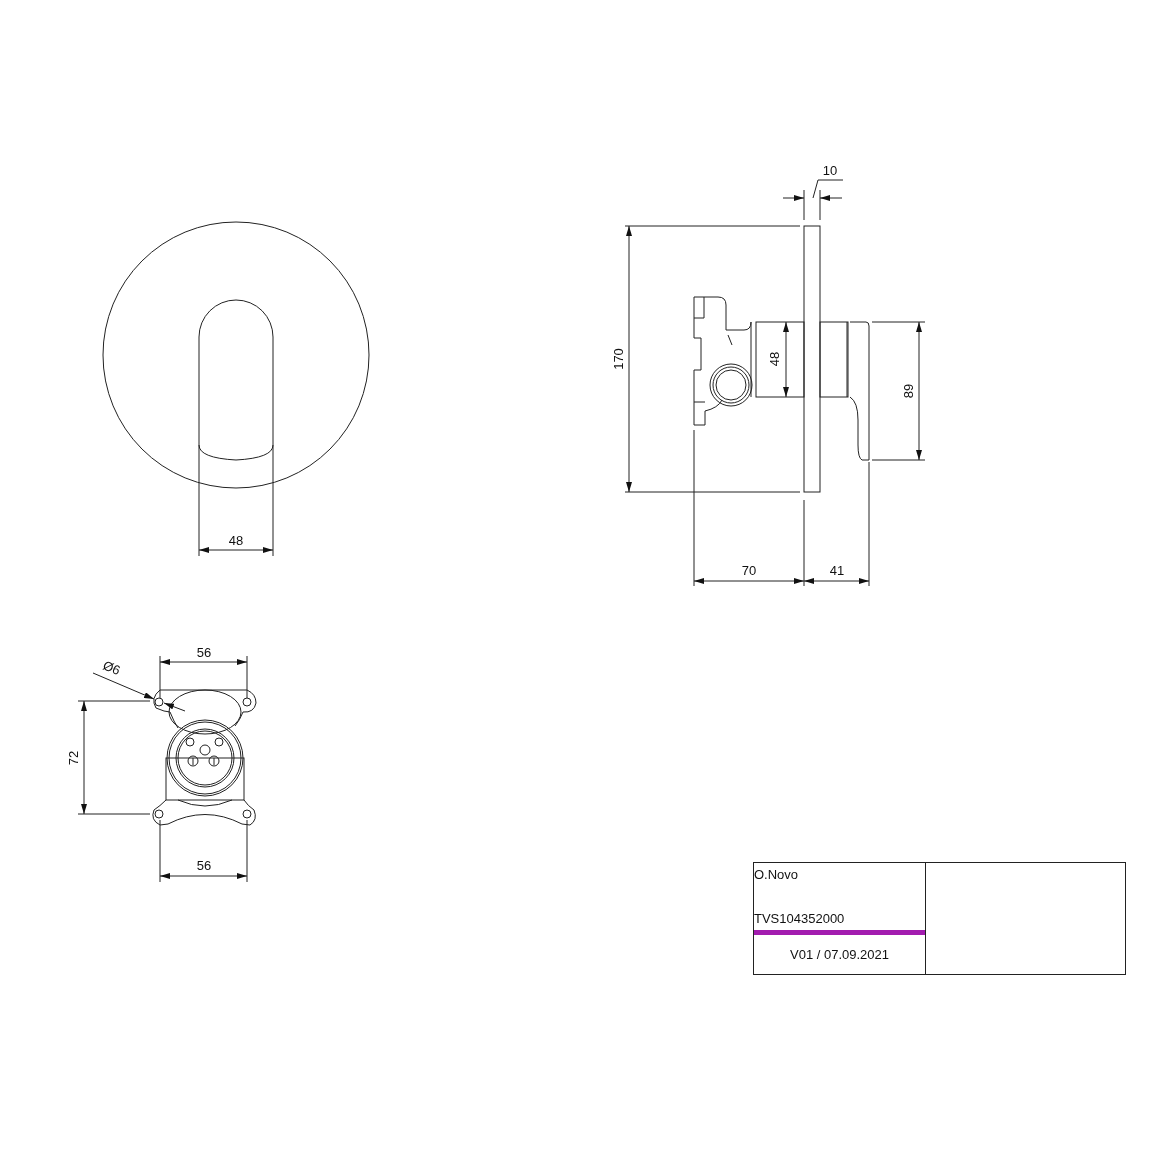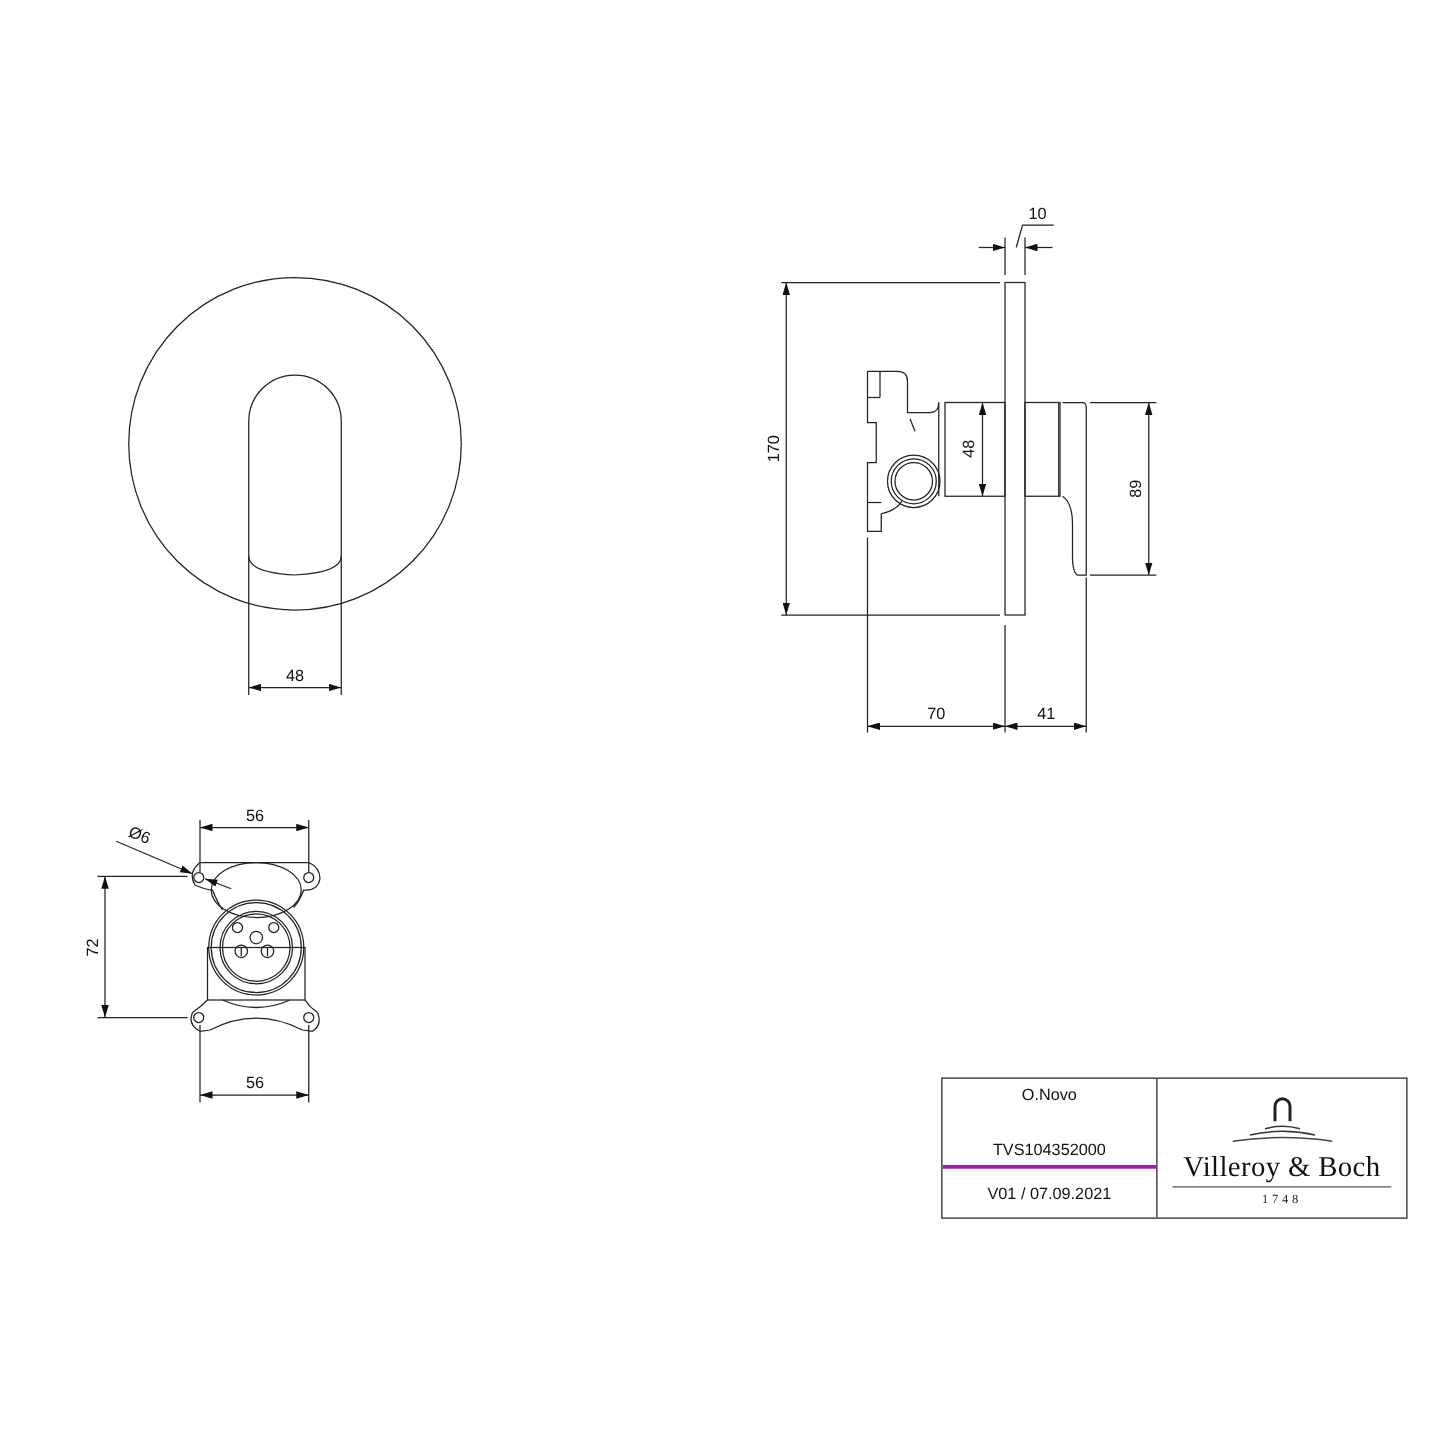--- a/index.html
+++ b/index.html
@@ -1,21 +1,21 @@
 <!DOCTYPE html>
 <html><head>
   <meta charset="utf-8">
   <style>
     html, body { margin: 0; padding: 0; background: #ffffff; }
     body { width: 1161px; height: 1161px; position: relative; overflow: hidden; font-family: "Liberation Sans", sans-serif; }
     svg.drawing { position: absolute; left: 0; top: 0; }
     .dim { font-family: "Liberation Sans", sans-serif; font-size: 13px; fill: #111; }
     .tb { position: absolute; left: 753px; top: 862px; width: 373px; height: 113px; border: 1px solid #222; box-sizing: border-box; background: #fff; }
     .tb-left { position: absolute; left: 0; top: 0; width: 172px; height: 100%; border-right: 1px solid #222; box-sizing: border-box; }
-    .tb-top { position: absolute; left: 0; top: 0; width: 100%; height: 72px; border-bottom: 3px solid #a21caf; box-sizing: border-box; display: flex; flex-direction: column; justify-content: center; align-items: center; gap: 28px; }
+    .tb-top { position: absolute; left: 0; top: 0; width: 100%; height: 72px; border-bottom: 5px solid #a21caf; box-sizing: border-box; display: flex; flex-direction: column; justify-content: center; align-items: flex-start; gap: 28px; }
     .tb-bottom { position: absolute; left: 0; top: 72px; width: 100%; height: 39px; display: flex; justify-content: center; align-items: center; text-align: right; }
     .tb-text { font-family: "Liberation Sans", sans-serif; font-size: 13px; color: #111; line-height: 16px; }
     .tb-right { position: absolute; left: 172px; top: 0; width: 199px; height: 100%; }
     .brand { position: absolute; left: 0; width: 100%; top: 58px; text-align: center; font-family: "Liberation Serif", serif; font-size: 23px; color: #111; letter-spacing: 0.3px; }
     .brand-line { position: absolute; left: 12px; right: 12px; top: 86px; height: 1px; background: #555; }
     .year { position: absolute; left: 0; width: 100%; top: 91px; text-align: center; font-family: "Liberation Serif", serif; font-size: 10px; letter-spacing: 3px; color: #222; }
   </style>
 </head>
 <body>
 
@@ -135,24 +135,13 @@
 <div class="tb">
   <div class="tb-left">
     <div class="tb-top">
       <span class="tb-text">O.Novo</span>
       <span class="tb-text">TVS104352000</span>
     </div>
     <div class="tb-bottom">
       <span class="tb-text">V01 / 07.09.2021</span>
     </div>
   </div>
-  <div class="tb-right">
-    <svg style="position:absolute;left:60px;top:12px;" width="80" height="40" viewBox="0 0 80 40">
-      <path d="M34,22 L34,10 A6,6 0 0 1 46,10 L46,22" stroke="#222" stroke-width="2.4" fill="none"></path>
-      <path d="M26,28 Q40,24 54,28" stroke="#333" stroke-width="1.2" fill="none"></path>
-      <path d="M14,33 Q40,27 66,33" stroke="#333" stroke-width="1.2" fill="none"></path>
-      <path d="M0,38 Q40,32 80,38" stroke="#444" stroke-width="1.2" fill="none"></path>
-    </svg>
-    <div class="brand">Villeroy &amp; Boch</div>
-    <div class="brand-line"></div>
-    <div class="year">1748</div>
-  </div>
 </div>
 
 </body></html>

